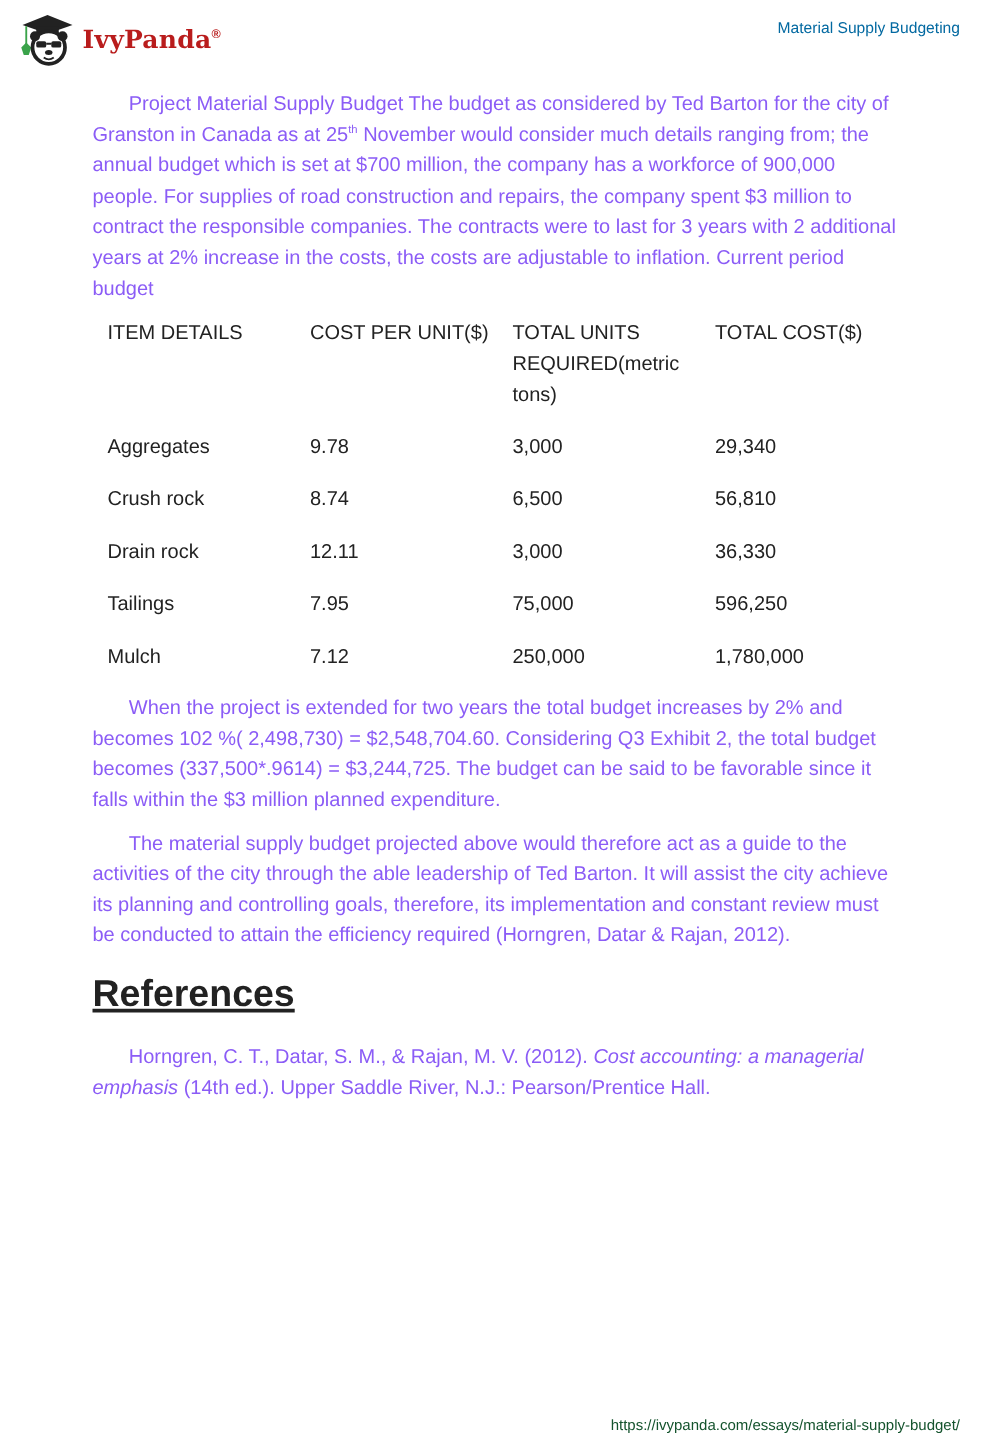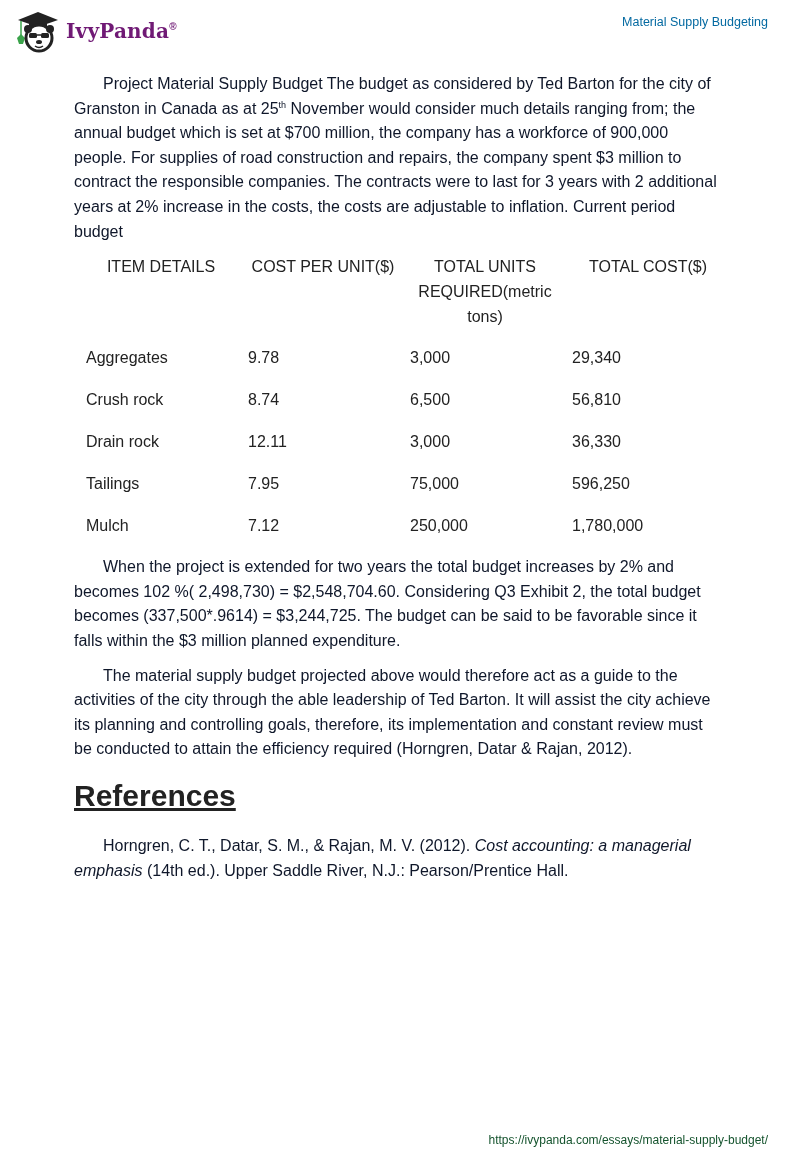--- a/index.html
+++ b/index.html
@@ -5,37 +5,37 @@
     html, body { margin: 0; padding: 0; background: #ffffff; }
     body {
       width: 800px; height: 1160px; position: relative; overflow: hidden;
       font-family: "Liberation Sans", sans-serif; color: #222;
     }
     .header { position: absolute; left: 0; top: 0; width: 800px; height: 60px; }
     .logo { position: absolute; left: 14px; top: 8px; display: flex; align-items: center; }
     .logo svg { display: block; }
     .logo-text {
       font-family: "DejaVu Serif", serif; font-weight: bold; font-size: 20px;
-      color: #701a75; margin-left: 6px; letter-spacing: 0.2px;
+      color: #b91c1c; margin-left: 6px; letter-spacing: 0.2px;
     }
     .logo-text sup { font-size: 10px; font-family: "Liberation Sans", sans-serif; }
     .doc-title {
       position: absolute; right: 32px; top: 15px; font-size: 12.5px; color: #0369a1;
     }
     .content { position: absolute; left: 74px; top: 72px; width: 650px; }
     p.para {
-      margin: 0 0 10px 0; font-size: 16px; line-height: 24.6px; text-indent: 29px; color: #0f172a;
+      margin: 0 0 10px 0; font-size: 16px; line-height: 24.6px; text-indent: 29px; color: #8b5cf6;
     }
     p.para sup { font-size: 9px; line-height: 0; }
     table.budget { border-collapse: collapse; margin: 4px 0 0 0; width: 650px; }
     table.budget td, table.budget th {
       font-size: 16px; line-height: 25px; text-align: left; vertical-align: top;
       padding: 0 0 0 12px; font-weight: normal; color: #222;
     }
-    table.budget th { padding-bottom: 16px; text-align: center; }
+    table.budget th { padding-bottom: 16px; }
     table.budget td { padding-bottom: 17px; }
     table.budget col.c1 { width: 162px; }
     table.budget col.c2 { width: 162px; }
     table.budget col.c3 { width: 162px; }
     table.budget tr.total td { font-weight: bold; padding-bottom: 8px; }
     h2.refs {
       margin: 14px 0 18px 0; font-size: 30px; font-weight: bold; color: #222; line-height: 40px; text-decoration: underline;
     }
     .ref em { font-style: italic; }
     .footer-url {

